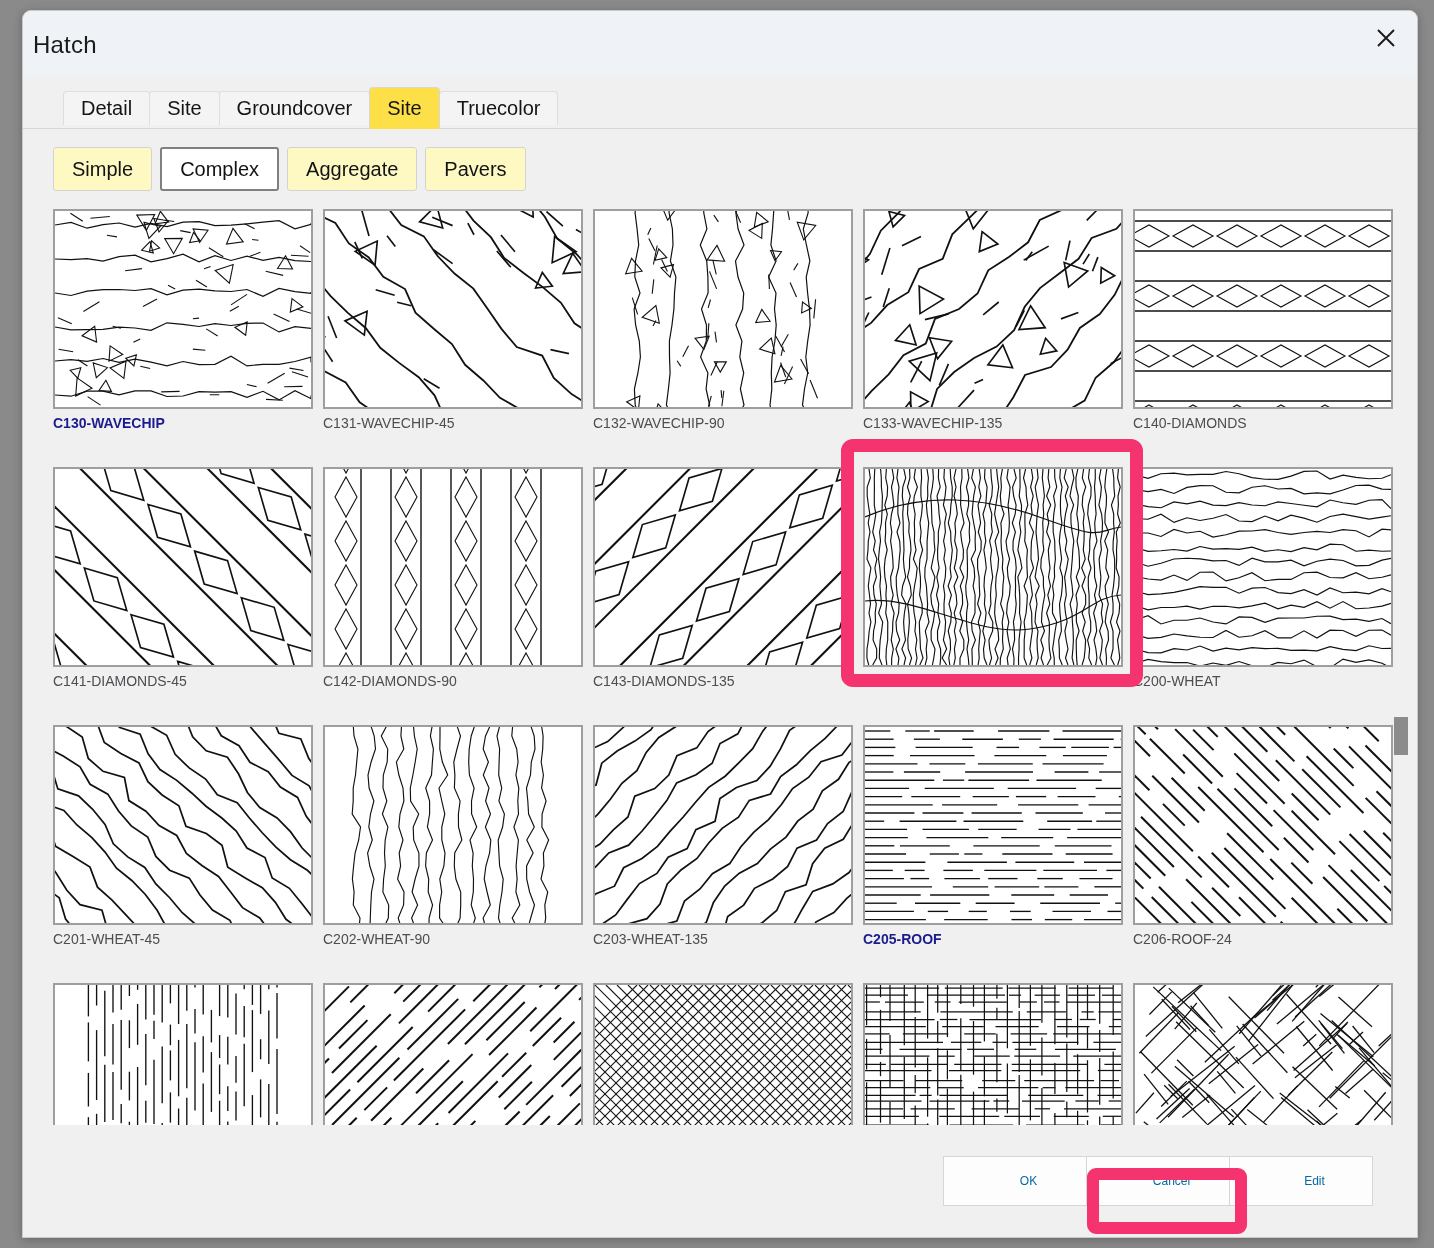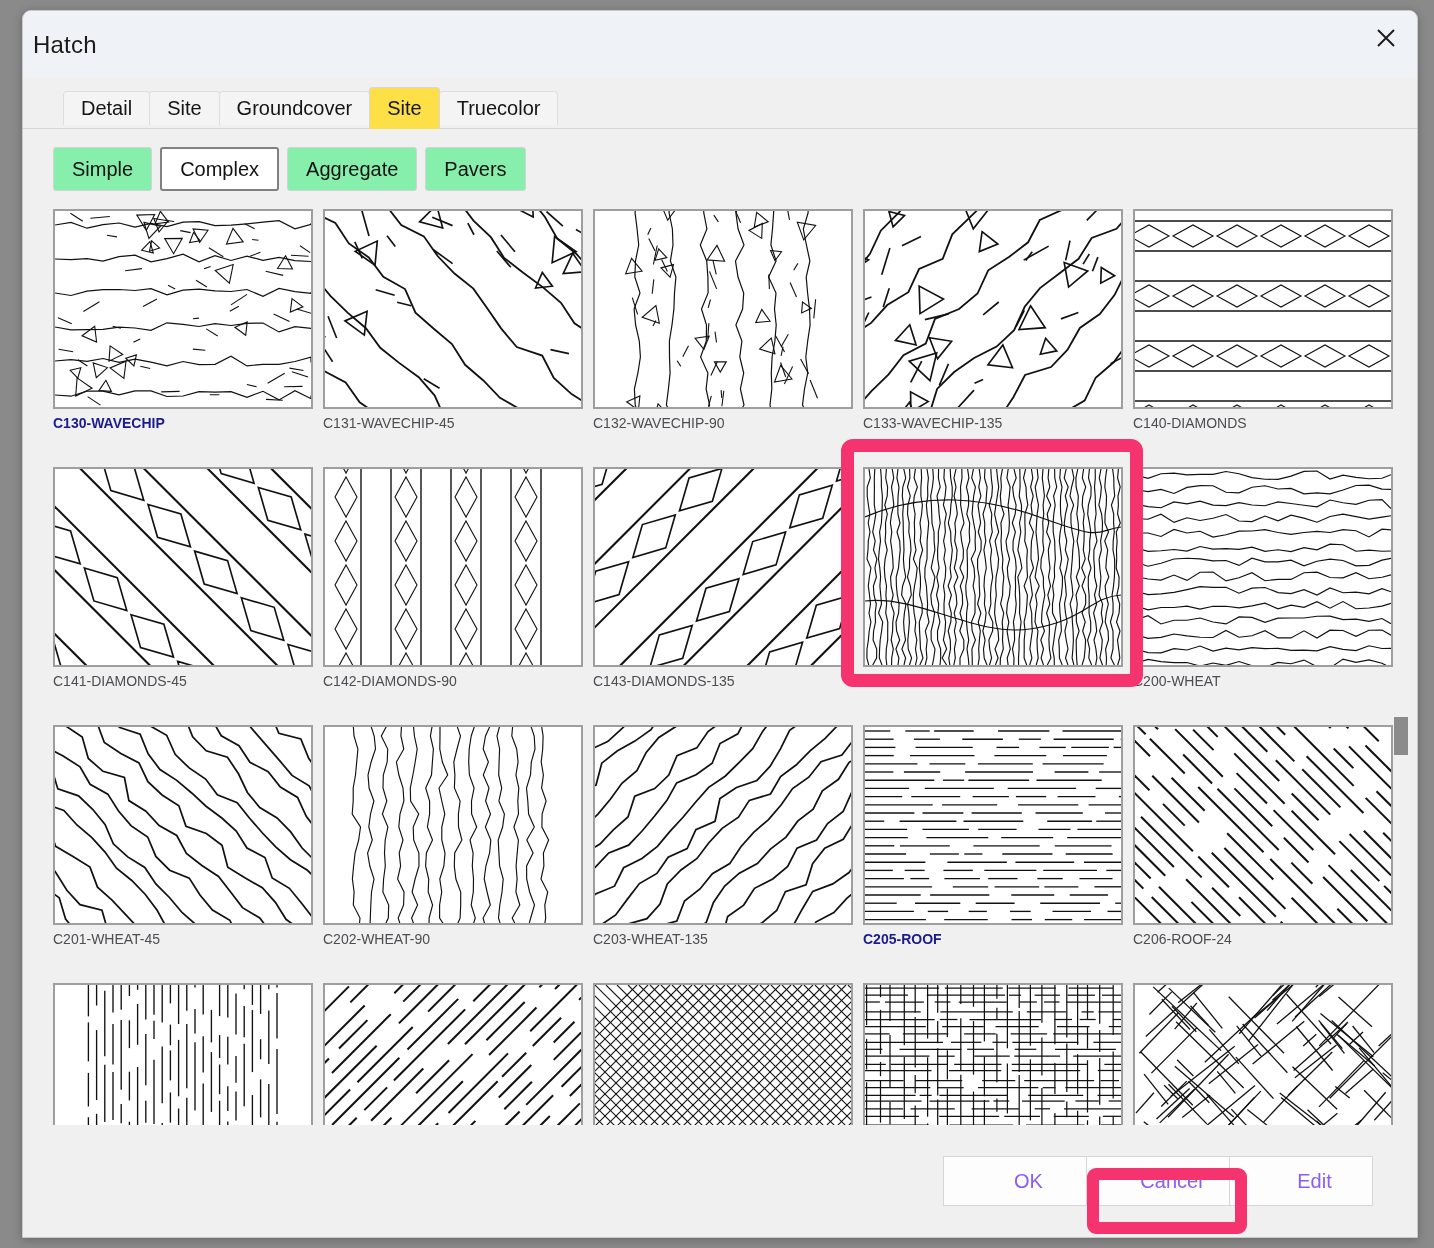--- a/index.html
+++ b/index.html
@@ -92,21 +92,21 @@
     padding: 18px 0 0 30px;
     display: flex;
     gap: 8px;
   }
   .catbtn {
     height: 44px;
     padding: 0 18px;
     display: flex; align-items: center;
     font-size: 20px;
     color: #131313;
-    background: #86efac;
+    background: #fef9c3;
     border: 1px solid #d3d3d3;
     border-radius: 3px;
     cursor: pointer;
     white-space: nowrap;
   }
   .catbtn.active {
     border: 2px solid #808080;
     background: #ffffff;
   }
 
@@ -166,22 +166,22 @@
     height: 112px;
     background: #f0f0f0;
     display: flex;
     align-items: center;
     justify-content: flex-end;
     padding-right: 44px;
   }
   .fbtn {
     width: 144px; height: 50px;
     display: flex; align-items: center; justify-content: center;
-    font-size: 20px;
-    color: #8b5cf6;
+    font-size: 12px;
+    color: #0369a1;
     background: #fdfdfd;
     border: 1px solid #d6d6d6;
     cursor: pointer;
     padding-left: 27px;
   }
   .fbtn + .fbtn { margin-left: -1px; }
 
   
   .hl {
     position: absolute;

